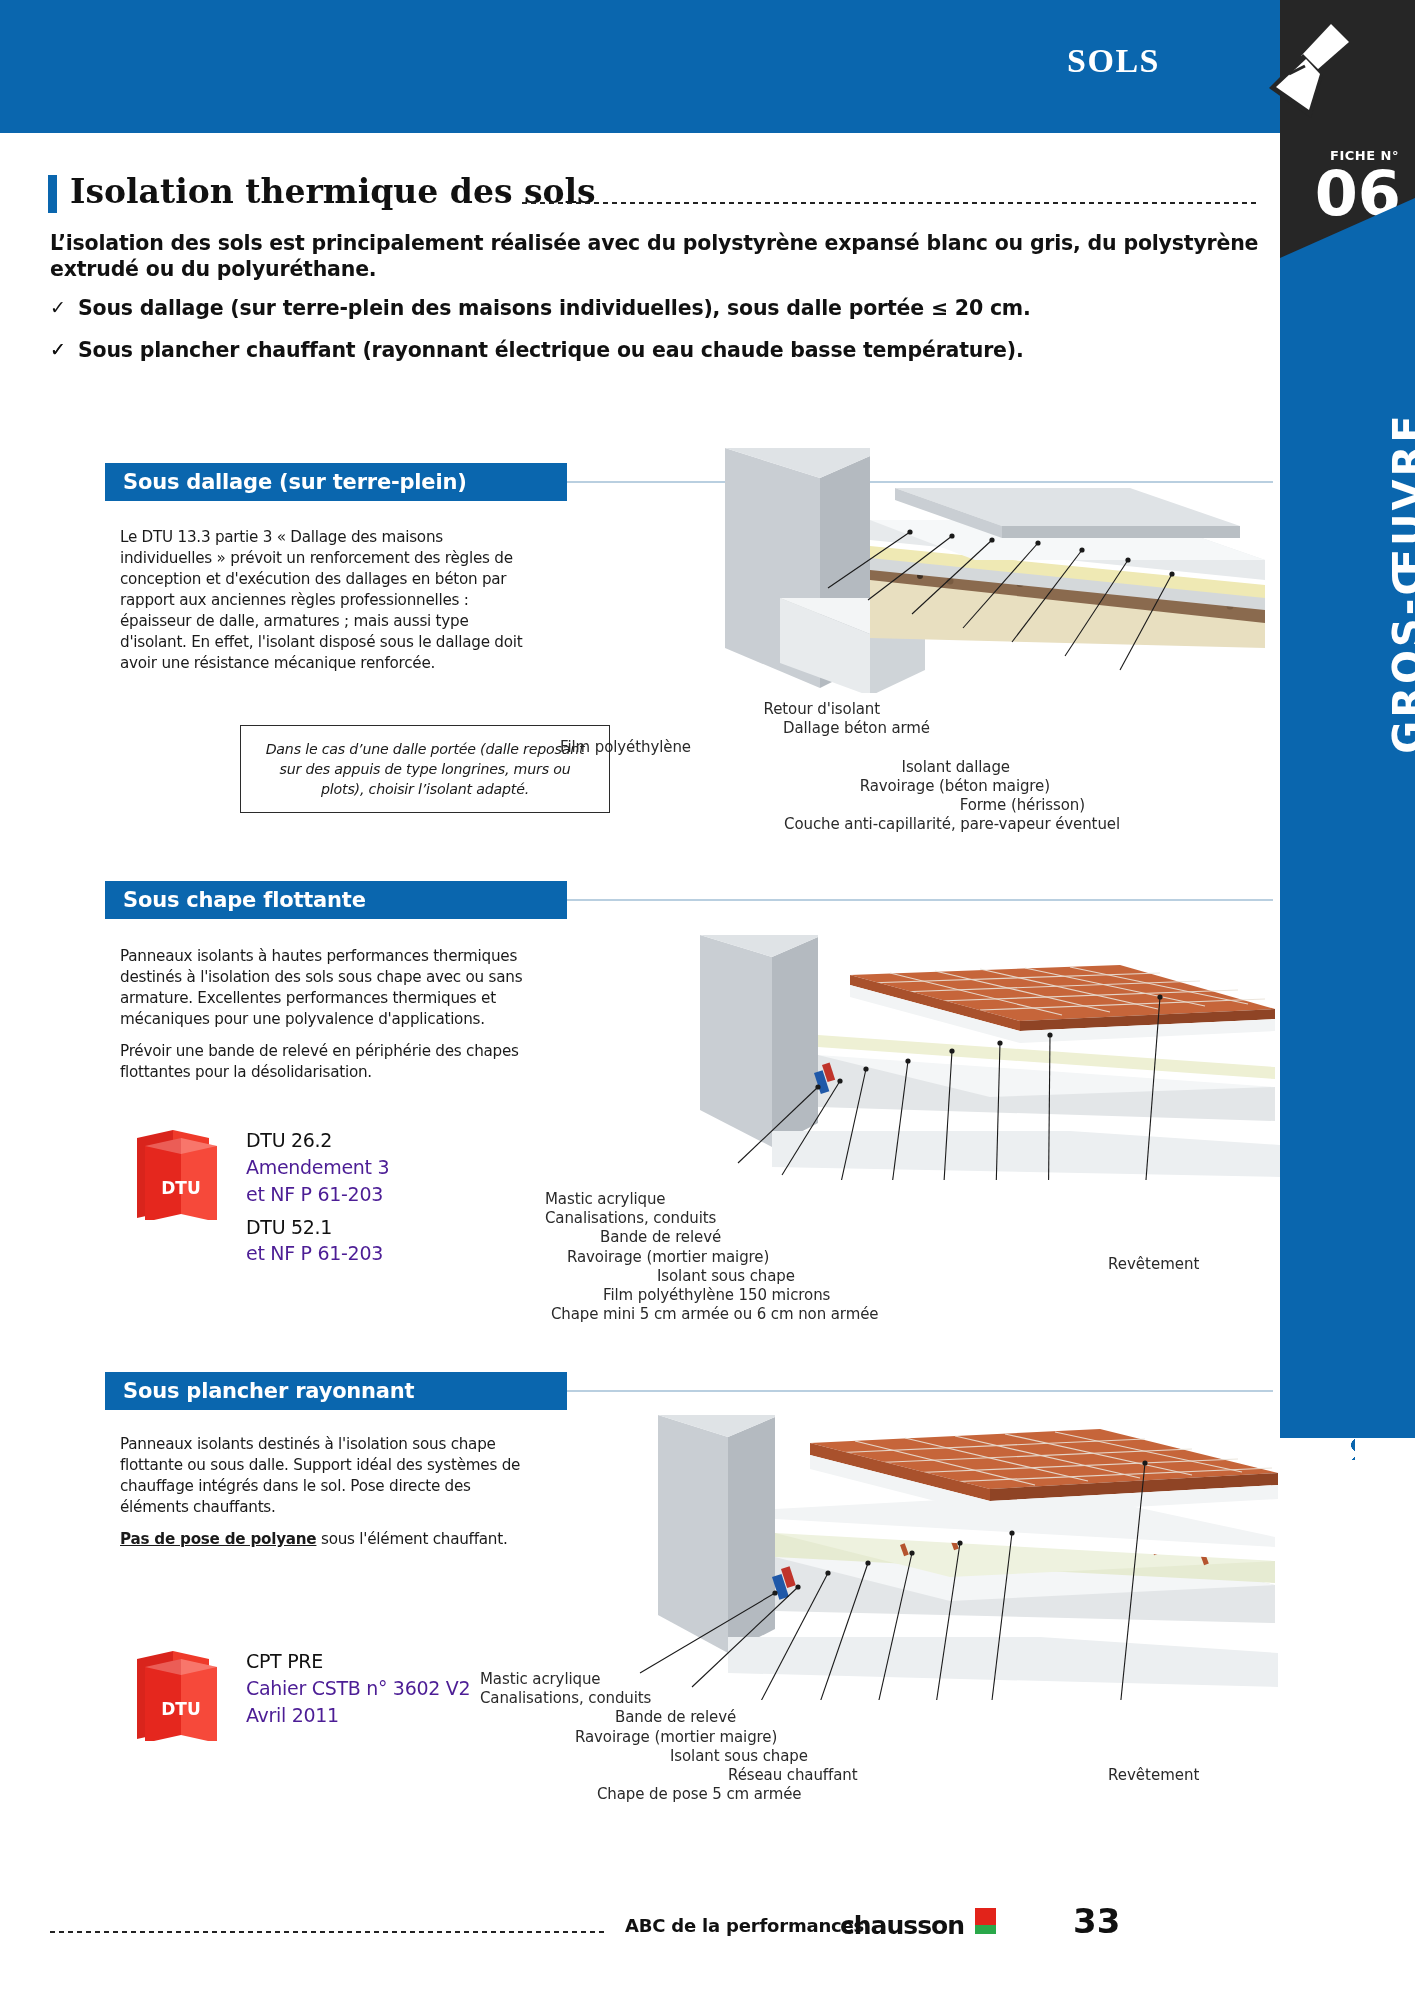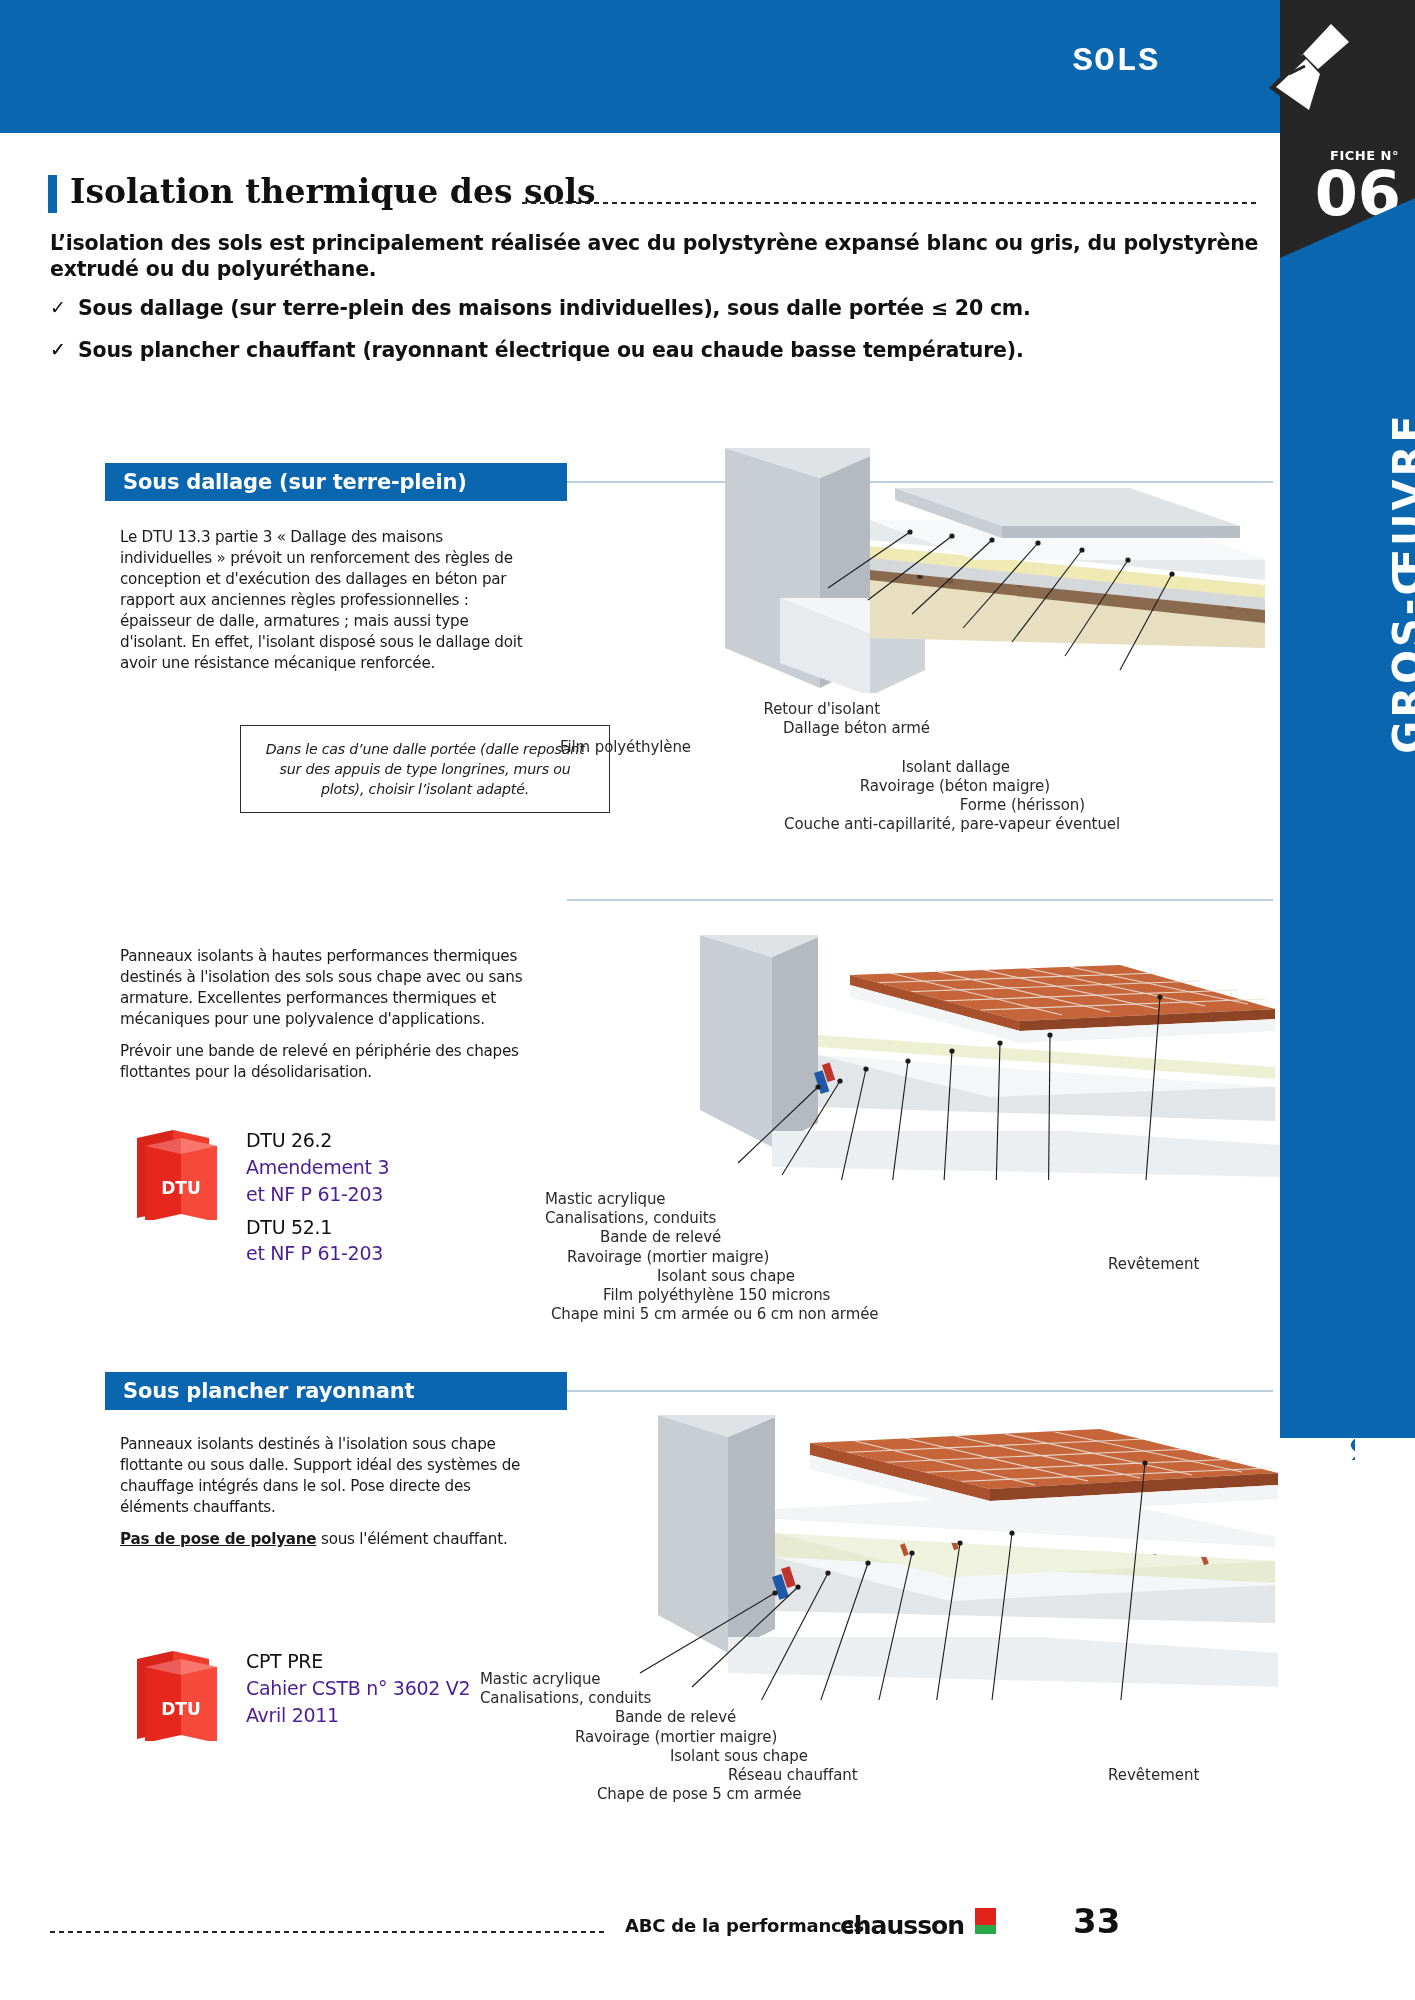--- a/index.html
+++ b/index.html
@@ -13,21 +13,21 @@
   .page { position:absolute; inset:0; }
 
   
   .top-banner{
     position:absolute; left:0; top:0; width:1415px; height:133px;
     background:#0a66ae;
   }
   .top-banner-title{
     position:absolute; right:255px; top:42px;
     color:#ffffff; font-size:34px; font-weight:bold; letter-spacing:1.5px;
-    font-family:Liberation Mono, monospace;
+    font-family:Liberation Serif, serif;
   }
   .banner-underline{
     position:absolute; left:0; top:133px; width:1415px; height:5px;
     background:#ffffff;
   }
 
   
   .fiche-tab{
     position:absolute; right:0; top:0; width:135px; height:258px;
     background:#262626;
@@ -318,20 +318,23 @@
   <div class="dia-labels" style="left:560px; top:700px; width:620px;">
     <div class="lbl" style="text-align:right; width:320px;">Retour d'isolant</div>
     <div class="lbl" style="text-align:right; width:370px;">Dallage béton armé</div>
     <div class="lbl" style="width:420px;">Film polyéthylène</div>
     <div class="lbl" style="text-align:right; width:450px;">Isolant dallage</div>
     <div class="lbl" style="text-align:right; width:490px;">Ravoirage (béton maigre)</div>
     <div class="lbl" style="text-align:right; width:525px;">Forme (hérisson)</div>
     <div class="lbl" style="text-align:right; width:560px;">Couche anti-capillarité, pare-vapeur éventuel</div>
   </div>
 
+  <div class="sec-head" style="left:105px; top:881px; width:462px;">
+    <span>Sous chape flottante</span>
+  </div>
   <div class="sec-rule" style="left:567px; top:899px; width:706px;"></div>
 
   <div class="body-txt" style="left:120px; top:946px; width:415px;">
     <p>Panneaux isolants à hautes performances thermiques destinés à l'isolation des sols sous chape avec ou sans armature. Excellentes performances thermiques et mécaniques pour une polyvalence d'applications.</p>
     <p>Prévoir une bande de relevé en périphérie des chapes flottantes pour la désolidarisation.</p>
   </div>
 
   <div class="dtu-wrap" style="left:125px; top:1124px;">
     <svg class="book" viewBox="0 0 105 96">
       <path d="M12 14 L48 6 L48 86 L12 94 Z" fill="#d9241c"></path>

